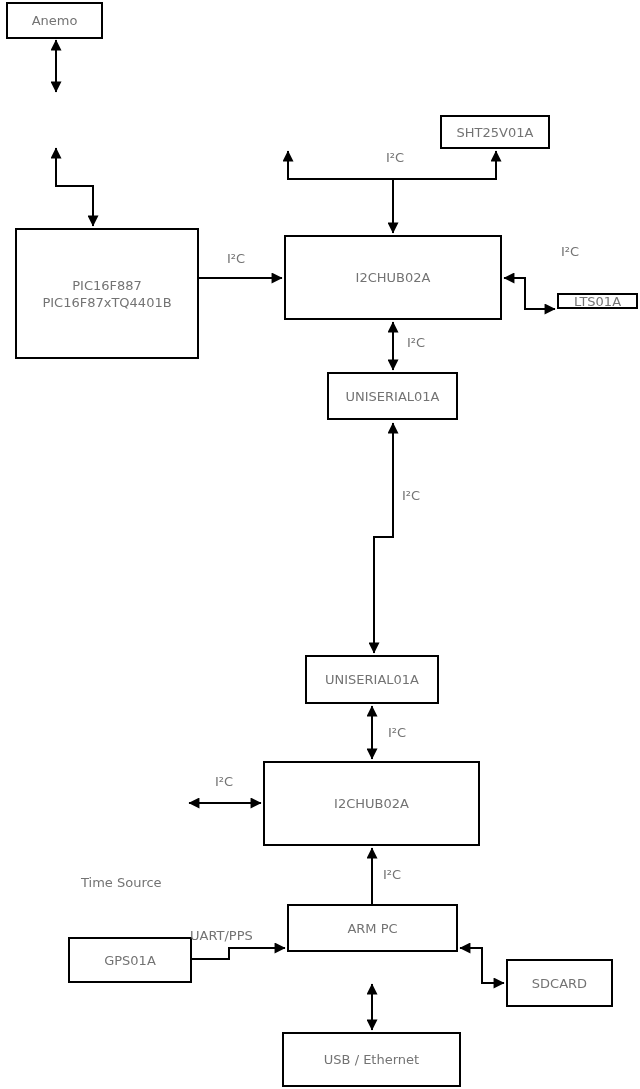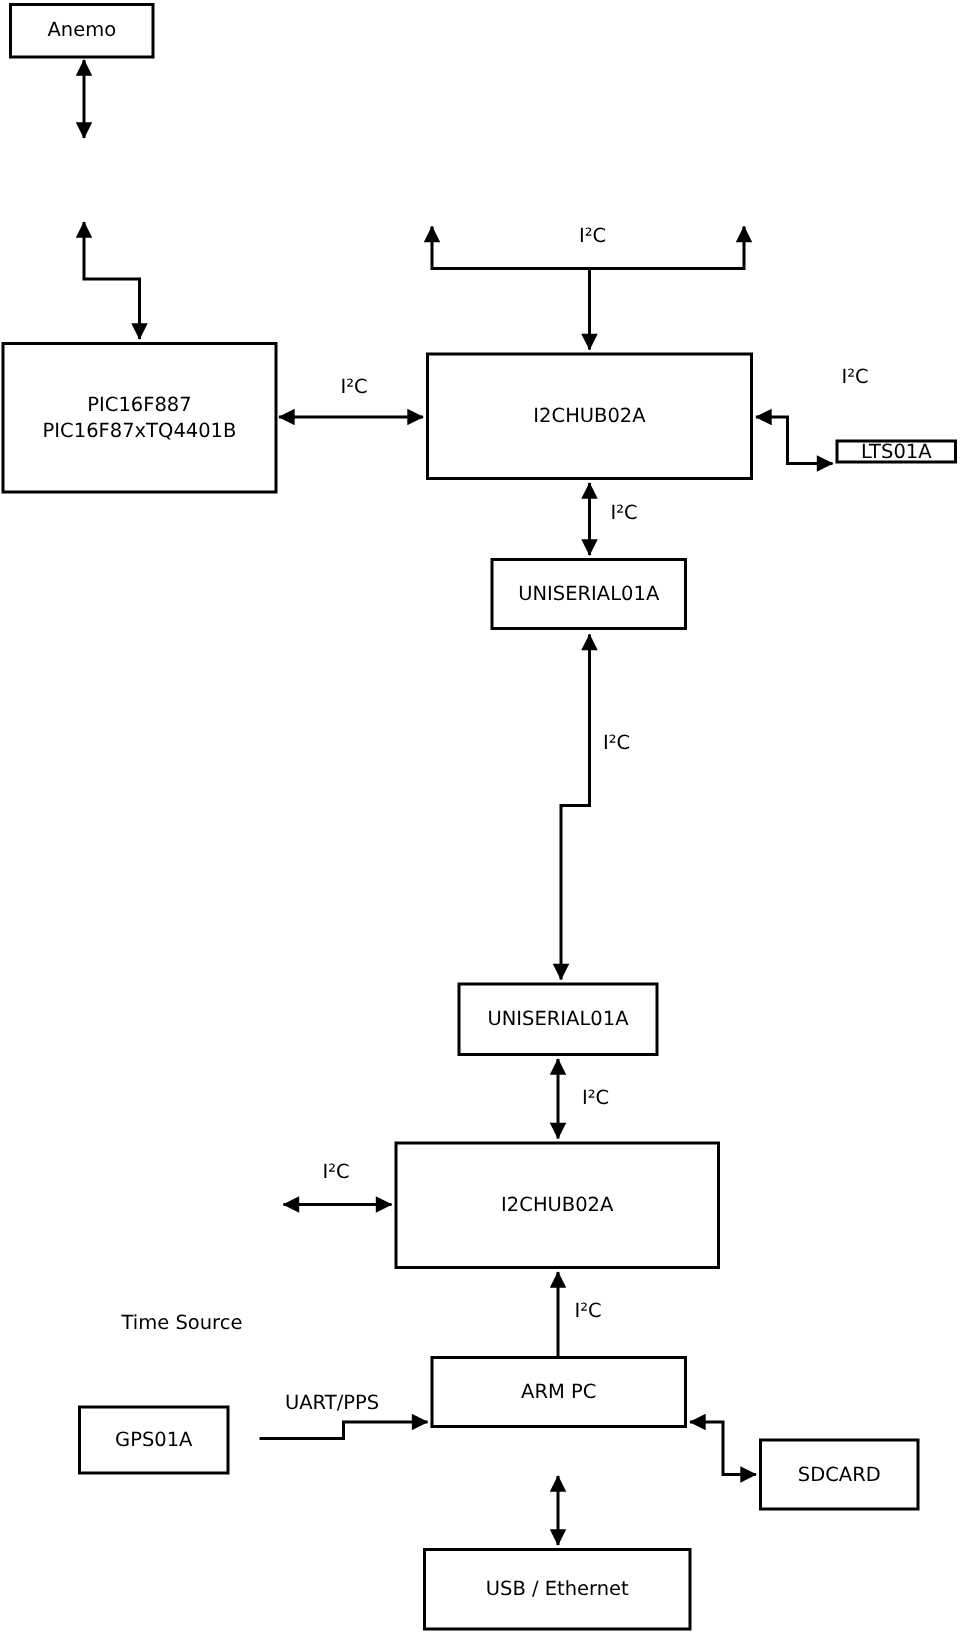--- a/index.html
+++ b/index.html
@@ -6,21 +6,21 @@
     margin: 0;
     padding: 0;
     background: #ffffff;
   }
   .canvas {
     position: relative;
     width: 640px;
     height: 1089px;
     background: #ffffff;
     font-family: "DejaVu Sans", "Liberation Sans", sans-serif;
-    color: #000000;
+    color: #737373;
     overflow: hidden;
   }
   svg.edges {
     position: absolute;
     left: 0;
     top: 0;
     width: 640px;
     height: 1089px;
   }
   .node {
@@ -70,26 +70,29 @@
       <path d="M460 948 L482 948 L482 983 L504 983" marker-start="url(#ah)" marker-end="url(#ah)"></path>
       <path d="M372 984 L372 1030" marker-start="url(#ah)" marker-end="url(#ah)"></path>
     </g>
   </svg>
 
   <div class="node" style="left:6px;top:2px;width:97px;height:37px">
     <span>Anemo</span>
   </div>
 
 
-  <div class="node" style="left:1px;top:228px;width:184px;height:101px">
+  <div class="node" style="left:15px;top:228px;width:184px;height:131px">
     <span>PIC16F887</span>
     <span>PIC16F87xTQ4401B</span>
   </div>
 
 
+  <div class="node" style="left:440px;top:115px;width:110px;height:34px">
+    <span>SHT25V01A</span>
+  </div>
 
   <div class="node" style="left:284px;top:235px;width:218px;height:85px">
     <span>I2CHUB02A</span>
   </div>
 
   <div class="node" style="left:557px;top:293px;width:81px;height:16px">
     <span>LTS01A</span>
   </div>
 
   <div class="node" style="left:327px;top:372px;width:131px;height:48px">
@@ -102,21 +105,21 @@
 
   <div class="node" style="left:263px;top:761px;width:217px;height:85px">
     <span>I2CHUB02A</span>
   </div>
 
 
   <div class="node" style="left:287px;top:904px;width:171px;height:48px">
     <span>ARM PC</span>
   </div>
 
-  <div class="node" style="left:52px;top:937px;width:101px;height:46px">
+  <div class="node" style="left:68px;top:937px;width:124px;height:46px">
     <span>GPS01A</span>
   </div>
 
   <div class="node" style="left:506px;top:959px;width:107px;height:48px">
     <span>SDCARD</span>
   </div>
 
   <div class="node" style="left:282px;top:1032px;width:179px;height:55px">
     <span>USB / Ethernet</span>
   </div>

